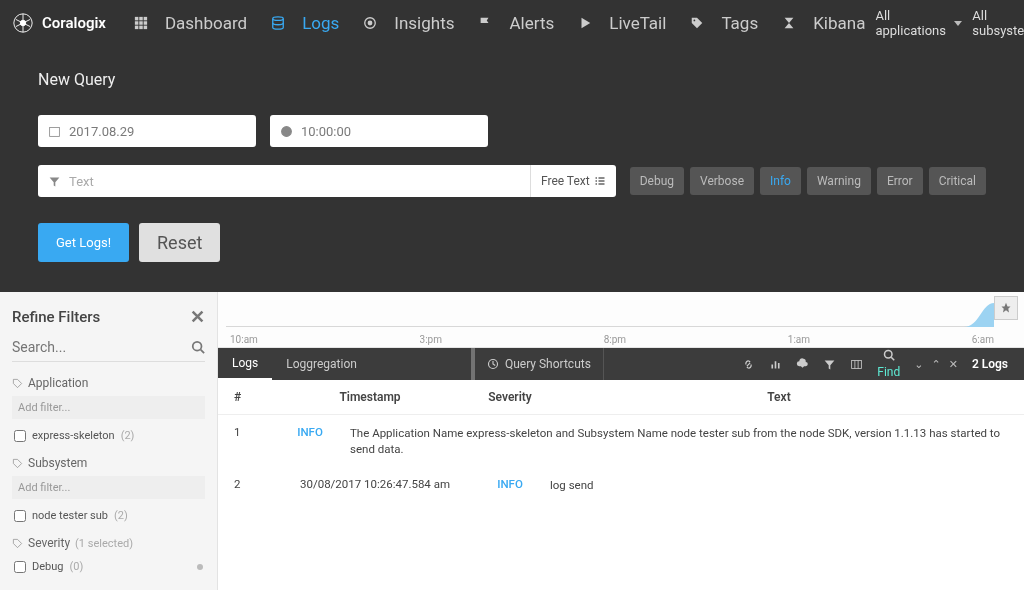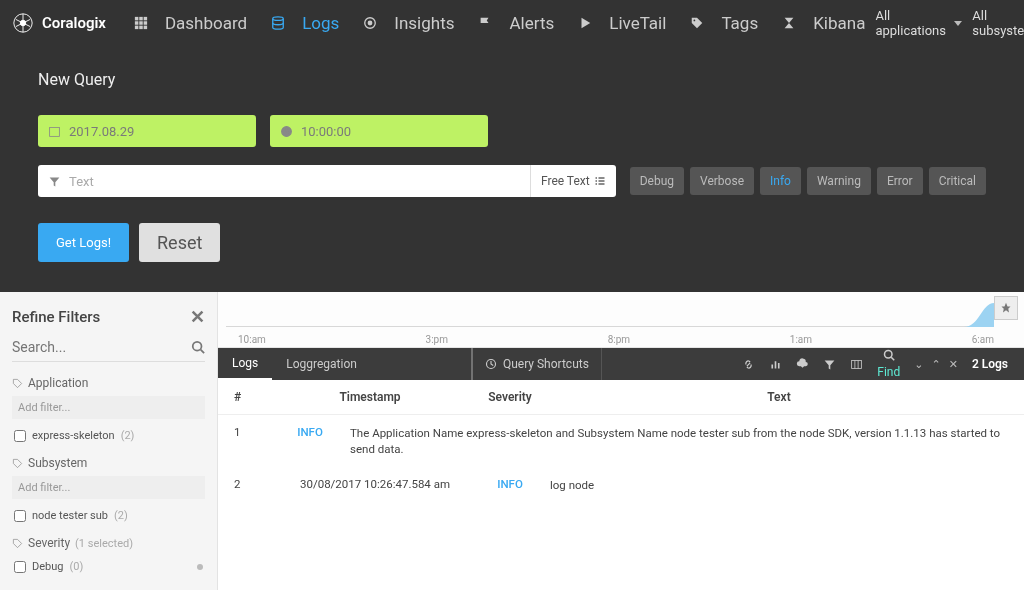--- a/index.html
+++ b/index.html
@@ -15,21 +15,21 @@
 .nav-link svg, .nav-link .ico { width: 14px; height: 14px; }
 .nav-right { margin-left: auto; display: flex; align-items: center; gap: 10px; }
 .nav-drop { display: flex; align-items: center; gap: 6px; cursor: pointer; font-size: 13px; color: #ddd; }
 .caret-down { width: 0; height: 0; border-left: 4px solid transparent; border-right: 4px solid transparent; border-top: 5px solid #bbb; }
 .user-badge { width: 30px; height: 30px; background: #39A9F2; color: #fff; display: flex; align-items: center; justify-content: center; font-weight: 600; font-size: 15px; border-radius: 2px; }
 
 
 .query-area { background: #333; padding: 24px 38px 30px; }
 .q-title { color: #eee; font-size: 16px; font-weight: 400; margin-bottom: 26px; }
 .q-row { display: flex; gap: 14px; margin-bottom: 18px; }
-.input-box { background: #bef264; border-radius: 3px; display: flex; align-items: center; padding: 0 10px; height: 32px; color: #7a7a7a; font-size: 13px; }
+.input-box { background: #ffffff; border-radius: 3px; display: flex; align-items: center; padding: 0 10px; height: 32px; color: #7a7a7a; font-size: 13px; }
 .date-start, .date-end { flex: 0 0 218px; }
 .time-start, .time-end-wrap { flex: 0 0 218px; }
 .time-end-wrap { display:flex; }
 .time-end { flex:1; border-radius: 3px 0 0 3px; }
 .now-btn { background:#fff; border-left:1px solid #ddd; height:32px; padding:0 12px; display:flex; align-items:center; font-size:13px; color:#555; border-radius:0 3px 3px 0; cursor:pointer; }
 .ico-small { width: 13px; height: 13px; margin-right: 8px; fill:#888; color:#888; }
 
 .q-row2 { display: flex; gap: 14px; margin-bottom: 26px; align-items: center; }
 .text-search { flex: 1; display:flex; background:#fff; border-radius:3px; height:32px; }
 .text-search-inner { flex:1; display:flex; align-items:center; padding:0 10px; color:#aaa; font-size:13px; }
@@ -57,29 +57,29 @@
 .filter-item { display:flex; align-items:center; gap:6px; font-size:11px; color:#555; padding:4px 2px; }
 .filter-item input[type=checkbox] { width:12px; height:12px; }
 .filter-item .cnt { color:#aaa; }
 .filter-item .dot { margin-left:auto; width:6px; height:6px; border-radius:50%; background:#bbb; }
 
 .main { flex:1; display:flex; flex-direction:column; position:relative; overflow:hidden; }
 .timeline-strip { height:56px; position:relative; border-bottom:1px solid #e5e5e5; background:#fdfdfd; }
 .pin { position:absolute; right:6px; top:4px; width:24px; height:24px; background:#eee; display:flex; align-items:center; justify-content:center; font-size:12px; color:#777; border:1px solid #ccc; }
 .tl-spike { position:absolute; right:30px; bottom:20px; width:30px; height:24px; }
 .tl-baseline { position:absolute; left:8px; right:30px; bottom:20px; height:1px; background:#d8d8d8; }
-.tl-ticks { position:absolute; left:20px; right:30px; bottom:2px; display:flex; justify-content:space-between; font-size:10px; color:#999; }
+.tl-ticks { position:absolute; left:12px; right:30px; bottom:2px; display:flex; justify-content:space-between; font-size:10px; color:#999; }
 
 .tabbar { background:#3c3c3c; height:32px; display:flex; align-items:center; font-size:12px; color:#ccc; }
 .tab { padding:0 14px; height:32px; display:flex; align-items:center; cursor:pointer; }
 .tab.active { color:#fff; border-bottom:2px solid #fff; }
 .tab-spacer { flex:0 0 100px; }
 .tab-tools { display:flex; align-items:center; gap:14px; margin-left:auto; padding-right:16px; }
 .tab-tool { cursor:pointer; color:#5eead4; display:flex; align-items:center; gap:4px; font-size:12px;flex-direction:column; }
-.q-shortcut { border-left:2px solid #737373; border-right:1px solid #555; padding:0 12px; height:32px; display:flex; align-items:center; gap:6px; }
+.q-shortcut { border-left:4px solid #737373; border-right:1px solid #555; padding:0 12px; height:32px; display:flex; align-items:center; gap:6px; }
 .arrows-group { display:flex; gap:8px; font-size:11px; color:#bbb; }
 .logs-count { font-size:12px; color:#fff; font-weight:600; }
 
 .table-head { display:flex; padding:10px 16px; font-size:12px; color:#444; font-weight:600; border-bottom:1px solid #eee; }
 .col-idx { width:36px; }
 .col-ts { width:200px; text-align:center; }
 .col-sev { width:80px; text-align:center; }
 .col-txt { flex:1; text-align:center; }
 .log-row { display:flex; padding:10px 16px; font-size:11.5px; color:#444; align-items:flex-start; }
 .log-row .col-ts { text-align:left; padding-left:30px; }
@@ -358,16 +358,16 @@
     </div>
     <div class="log-row">
       <div class="col-idx">1</div>
       <div class="col-sev">INFO</div>
       <div class="col-txt">The Application Name express-skeleton and Subsystem Name node tester sub from the node SDK, version 1.1.13 has started to send data.</div>
     </div>
     <div class="log-row">
       <div class="col-idx">2</div>
       <div class="col-ts">30/08/2017 10:26:47.584 am</div>
       <div class="col-sev">INFO</div>
-      <div class="col-txt">log node</div>
+      <div class="col-txt">log send</div>
     </div>
   </div>
 </div>
 
 </body></html>

